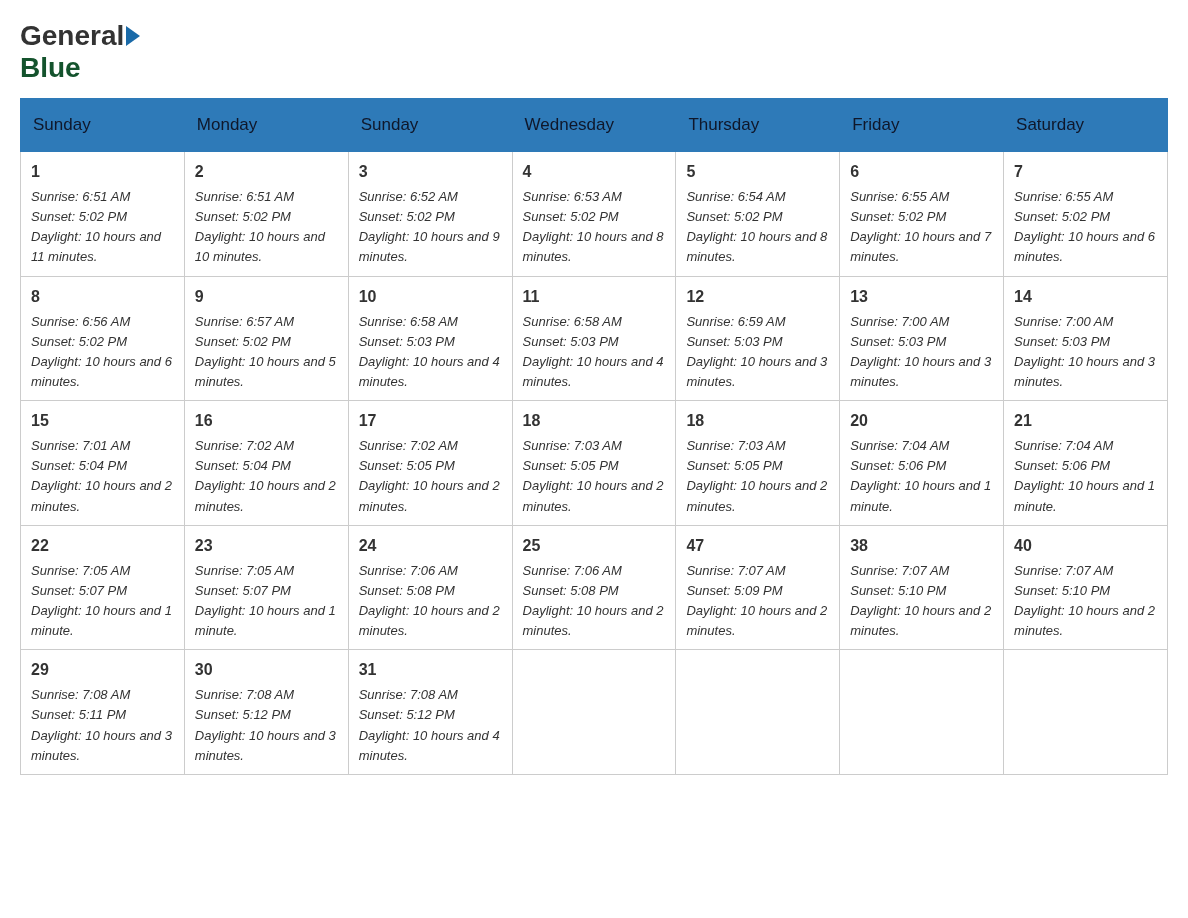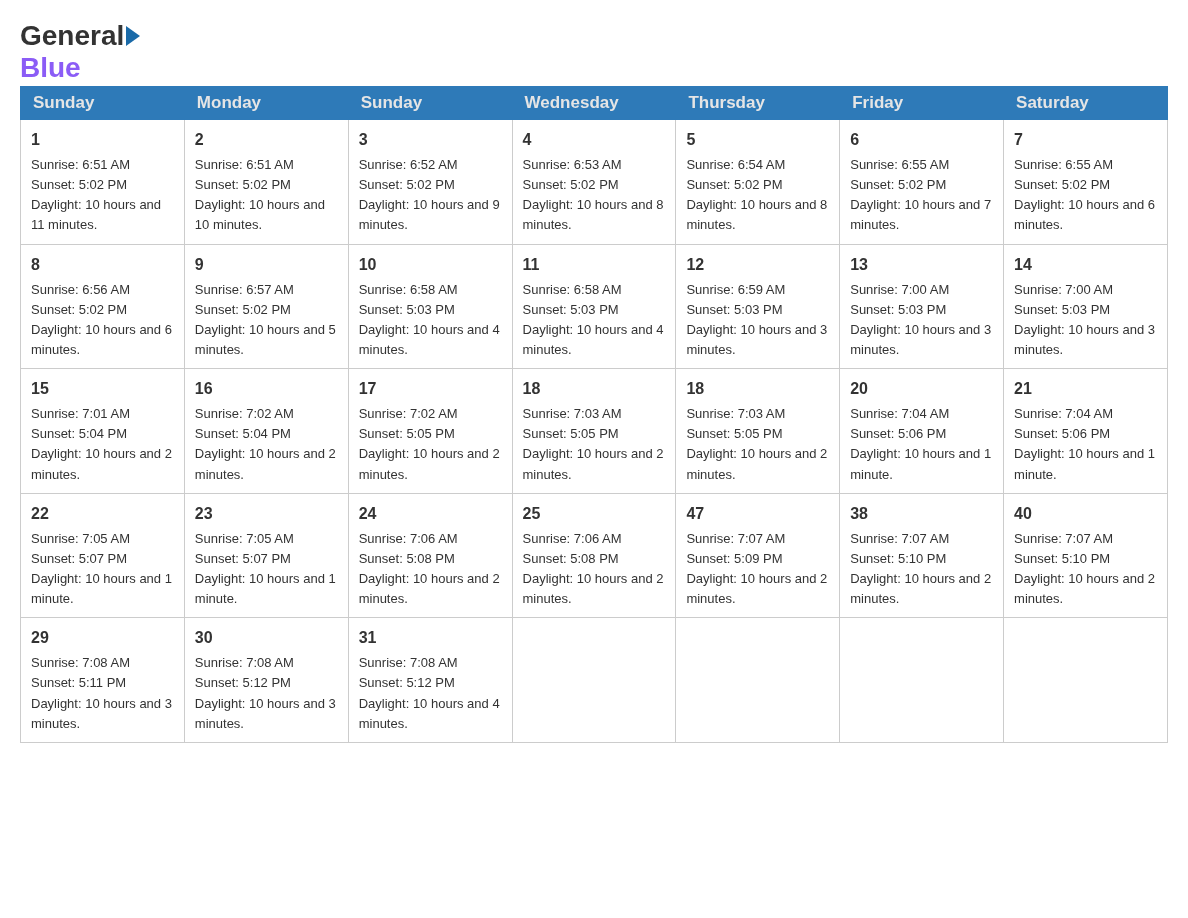--- a/index.html
+++ b/index.html
@@ -7,21 +7,21 @@
       font-family: Arial, sans-serif;
       background: #fff;
       width: 1188px;
       min-height: 918px;
       padding: 20px;
     }
     .header {
       display: flex;
       justify-content: space-between;
       align-items: center;
-      margin-bottom: 2px;
+      margin-bottom: 14px;
     }
     .logo {
       display: flex;
       flex-direction: column;
       align-items: flex-start;
     }
     .logo-text {
       font-size: 28px;
       font-weight: bold;
       color: #333;
@@ -31,21 +31,21 @@
     .logo-general { color: #333; }
     .logo-arrow {
       width: 0; height: 0;
       border-left: 14px solid #1a6aa8;
       border-top: 10px solid transparent;
       border-bottom: 10px solid transparent;
       display: inline-block;
       margin: 0 2px;
     }
     .logo-blue {
-      color: #8b5cf6;
+      color: #14532d;
       font-size: 28px;
       font-weight: bold;
     }
     .title-section {
       text-align: right;
     }
     .month-title {
       font-size: 52px;
       font-weight: bold;
       color: #333;
@@ -56,24 +56,24 @@
       color: #555;
       margin-top: 4px;
     }
     .calendar {
       width: 100%;
       border-collapse: collapse;
       border: 1px solid #ccc;
     }
     .calendar th {
       background-color: #2e7ab8;
-      color: #e5e5e5;
+      color: #0f172a;
       font-size: 17px;
-      font-weight: bold;
-      padding: 6px 12px;
+      font-weight: normal;
+      padding: 16px 12px;
       text-align: left;
       border: 1px solid #2e7ab8;
     }
     .calendar td {
       vertical-align: top;
       padding: 8px 10px;
       border: 1px solid #ccc;
       width: calc(100% / 7);
       min-height: 110px;
       font-size: 13.5px;
@@ -83,20 +83,21 @@
     .day-number {
       font-size: 16px;
       font-weight: bold;
       display: block;
       margin-bottom: 3px;
     }
     .day-info {
       font-size: 13px;
       color: #333;
       line-height: 1.55;
+      font-style: italic;
     }
     .calendar tr:last-child td {
       border-bottom: 1px solid #ccc;
     }
     .empty-cell {
       background: #fff;
     }
   </style>
 </head>
 <body>

